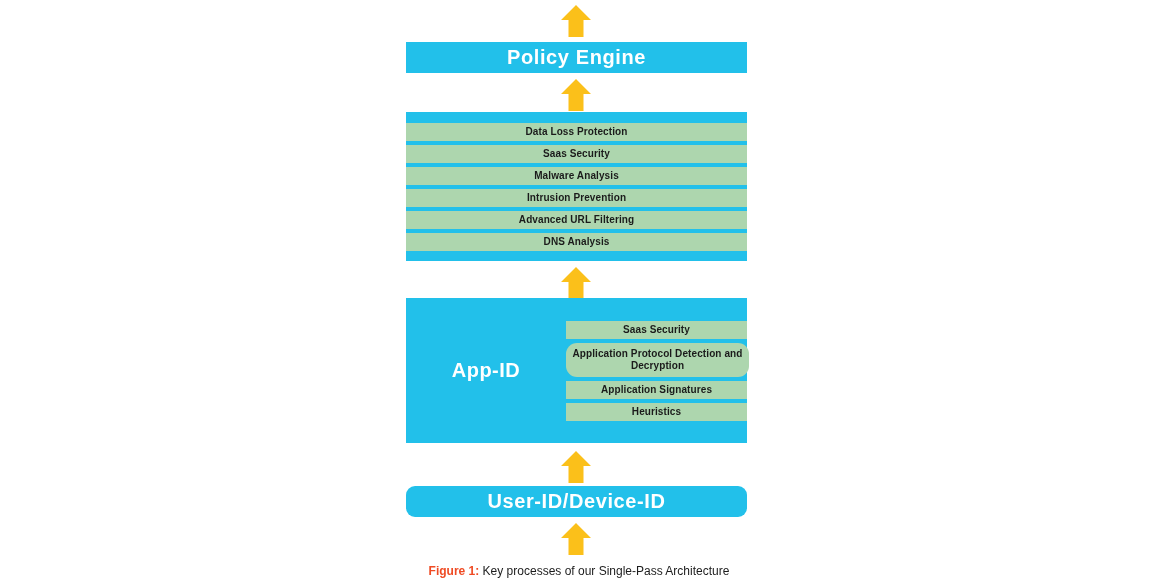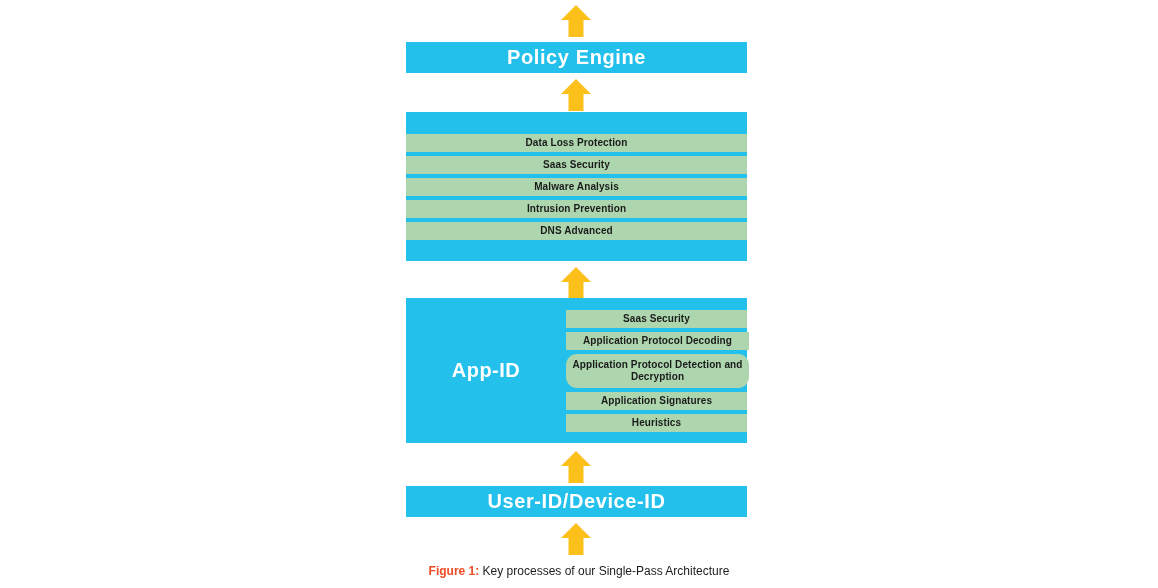--- a/index.html
+++ b/index.html
@@ -139,48 +139,48 @@
       <polygon points="22,1 37,16 29.5,16 29.5,33 14.5,33 14.5,16 7,16" fill="#fbc01a"></polygon>
     </svg>
   </div>
 
   <div class="group" style="top:112px; height:149px;">
     <div class="group-items">
       <div class="sub-box h1">Data Loss Protection</div>
       <div class="sub-box h1">Saas Security</div>
       <div class="sub-box h1">Malware Analysis</div>
       <div class="sub-box h1">Intrusion Prevention</div>
-      <div class="sub-box h1">DNS Advanced</div>
+      <div class="sub-box h1">Advanced URL Filtering</div>
+      <div class="sub-box h1">DNS Analysis</div>
     </div>
   </div>
 
   <div class="arrow" style="top:266px;">
     <svg viewBox="0 0 44 34" xmlns="http://www.w3.org/2000/svg" aria-hidden="true">
       <polygon points="22,1 37,16 29.5,16 29.5,33 14.5,33 14.5,16 7,16" fill="#fbc01a"></polygon>
     </svg>
   </div>
 
   <div class="group" style="top:298px; height:145px;">
     <div class="group-label">App-ID</div>
     <div class="group-items">
       <div class="sub-box h1">Saas Security</div>
-      <div class="sub-box h1 wide">Application Protocol Decoding</div>
       <div class="sub-box h2 wide">Application Protocol Detection and Decryption</div>
       <div class="sub-box h1">Application Signatures</div>
       <div class="sub-box h1">Heuristics</div>
     </div>
   </div>
 
   <div class="arrow" style="top:450px;">
     <svg viewBox="0 0 44 34" xmlns="http://www.w3.org/2000/svg" aria-hidden="true">
       <polygon points="22,1 37,16 29.5,16 29.5,33 14.5,33 14.5,16 7,16" fill="#fbc01a"></polygon>
     </svg>
   </div>
 
-  <div class="bar bar-simple" style="top:486px;">
+  <div class="bar bar-simple" style="top:486px;border-radius:9px;">
     <span class="bar-title">User-ID/Device-ID</span>
   </div>
 
   <div class="arrow" style="top:522px;">
     <svg viewBox="0 0 44 34" xmlns="http://www.w3.org/2000/svg" aria-hidden="true">
       <polygon points="22,1 37,16 29.5,16 29.5,33 14.5,33 14.5,16 7,16" fill="#fbc01a"></polygon>
     </svg>
   </div>
 
   <div id="caption">

